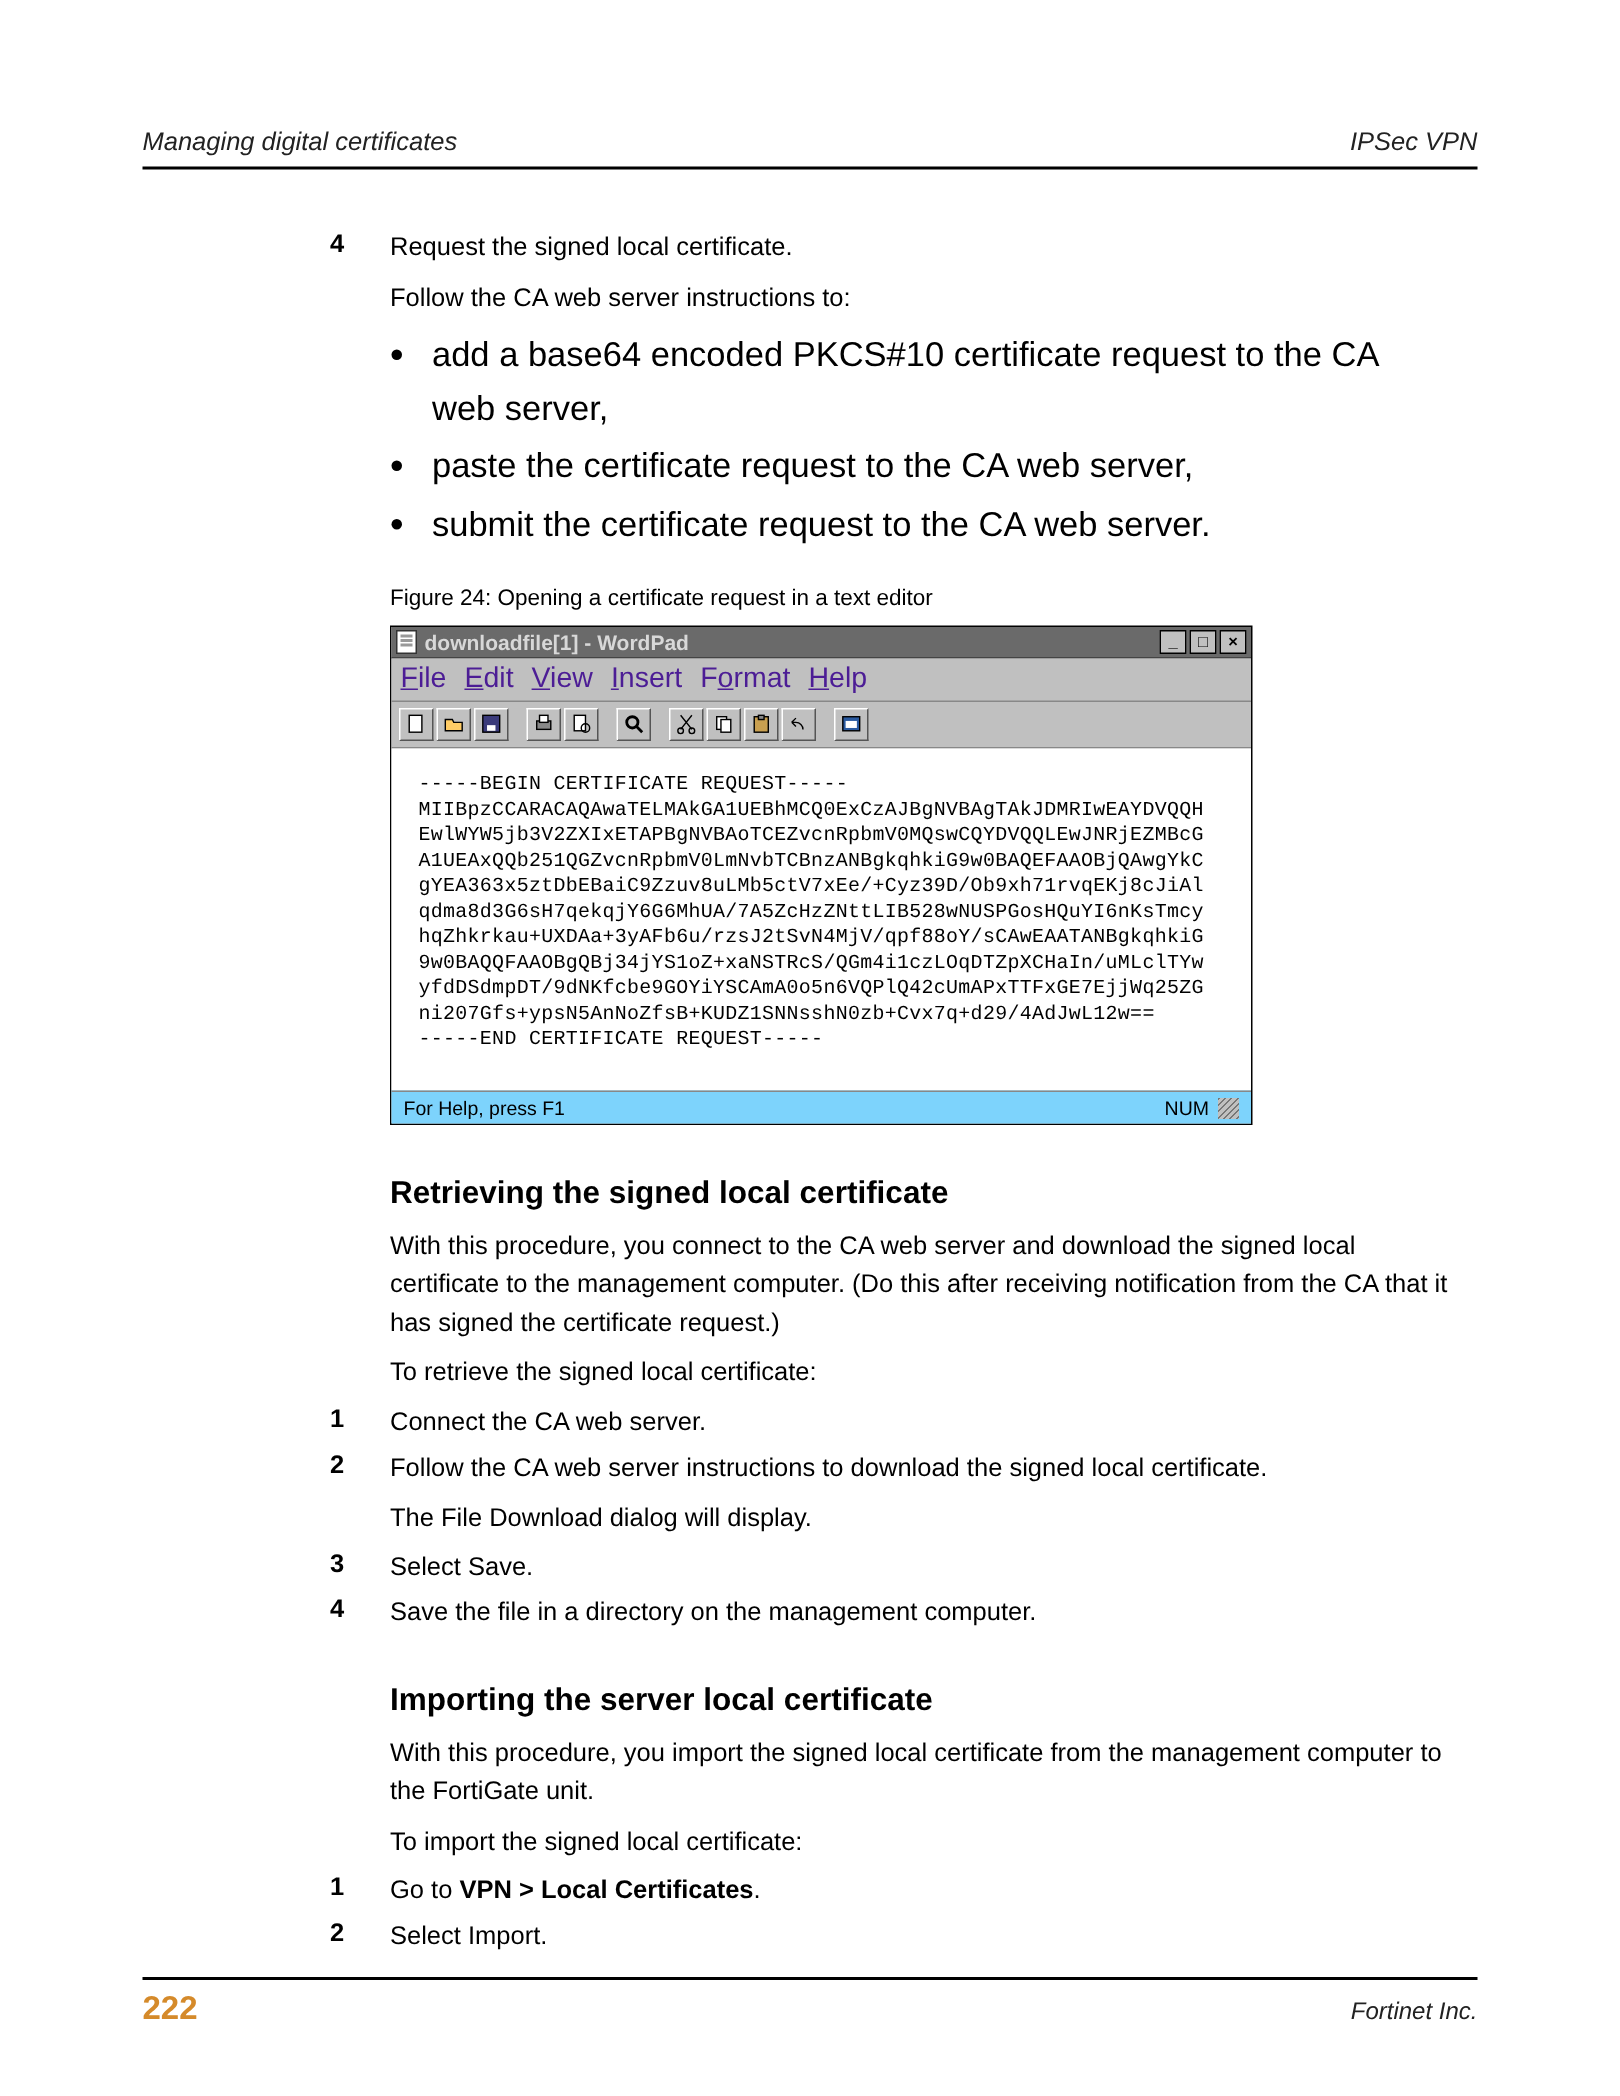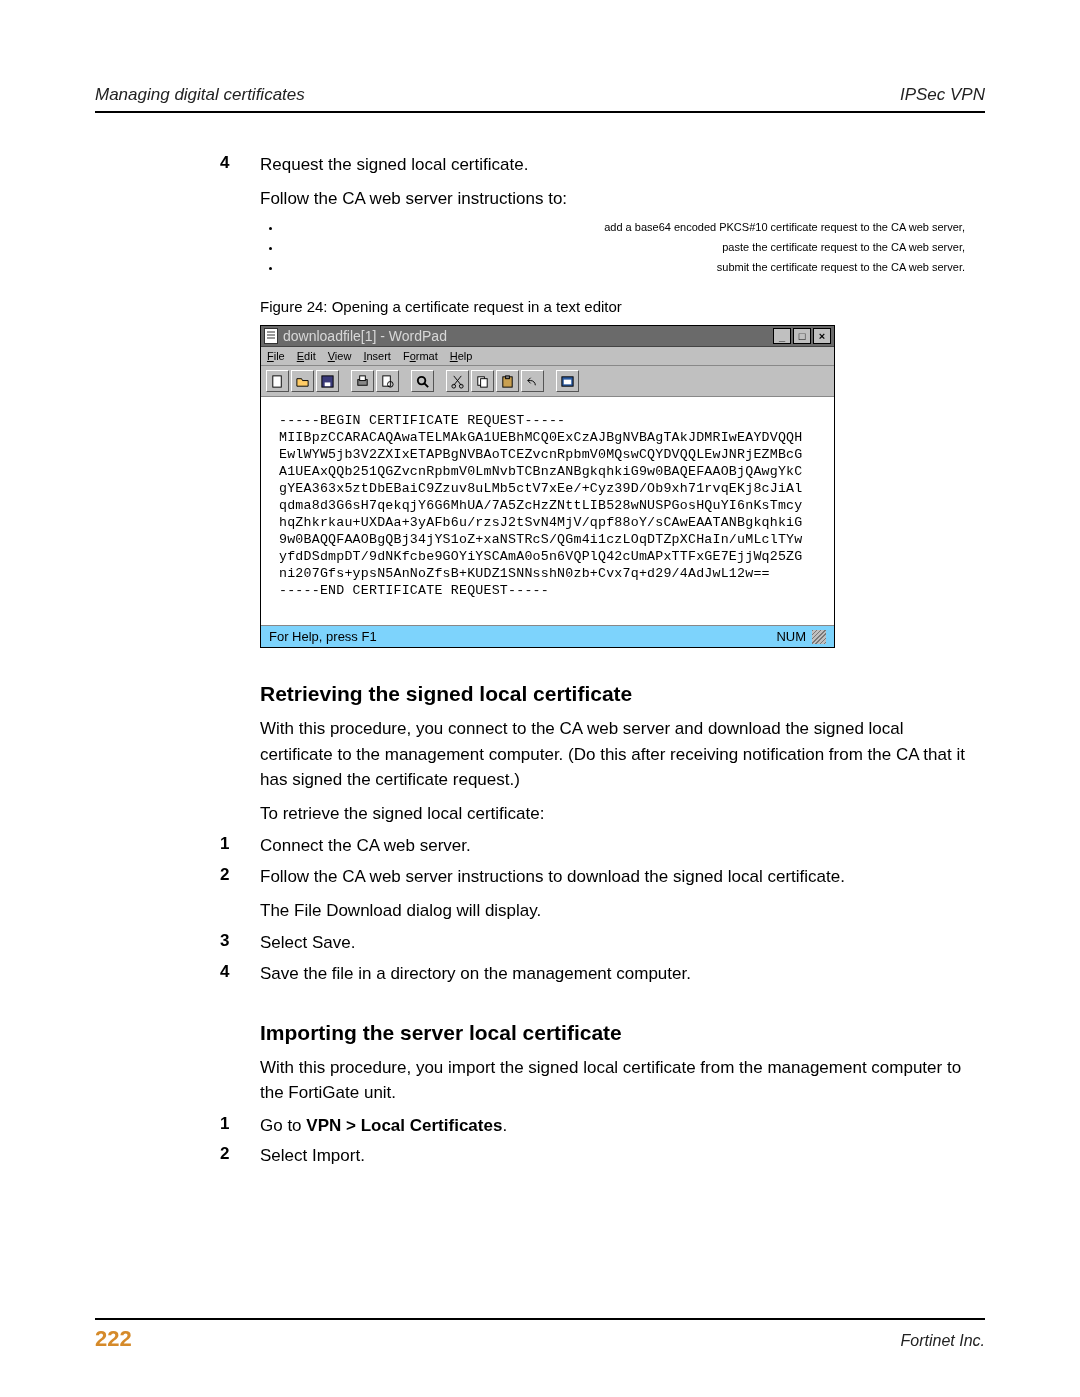--- a/index.html
+++ b/index.html
@@ -5,35 +5,35 @@
   * { box-sizing: border-box; margin: 0; padding: 0; }
   html, body { width: 1080px; background: #fff; font-family: Arial, Helvetica, sans-serif; color: #000; }
   .page { width: 1080px; min-height: 1397px; padding: 85px 95px 50px 95px; position: relative; }
   .header-row { display: flex; justify-content: space-between; font-style: italic; font-size: 17px; color: #222; padding-bottom: 6px; }
   .header-rule { border: none; border-top: 2px solid #000; margin-bottom: 40px; }
   .content { margin-left: 165px; margin-right: 20px; }
   .step-row { display: flex; align-items: flex-start; margin-bottom: 6px; }
   .step-num { width: 40px; margin-left: -40px; font-weight: bold; font-size: 17px; text-align: left; }
   .step-body { flex: 1; font-size: 17px; line-height: 1.45; }
   .para { font-size: 17px; line-height: 1.5; margin: 8px 0; }
-  .bullets { margin: 6px 0 6px 22px; font-size: 11px; line-height: 1.55; text-align: right; }
+  .bullets { margin: 6px 0 6px 22px; font-size: 23px; line-height: 1.55; }
   .bullets li { margin: 3px 0; padding-left: 6px; }
   .figcap { font-weight: normal; font-size: 15px; margin: 22px 0 10px 0; }
   .h3 { font-weight: bold; font-size: 21px; margin: 34px 0 10px 0; }
 
   
   .wordpad { width: 575px; border: 1px solid #000; margin-bottom: 10px; }
   .wp-title { background: #6a6a6a; color: #d8d8d8; font-size: 14px; font-family: Tahoma, Arial, sans-serif;
               display: flex; align-items: center; justify-content: space-between; padding: 2px 3px; border-bottom: 1px solid #444; }
-  .wp-title-left { display: flex; align-items: center; gap: 5px; }
+  .wp-title-left { display: flex; align-items: center; gap: 5px; font-weight: bold; }
   .wp-doc-icon { width: 14px; height: 16px; background: #fff; border: 1px solid #333; position: relative; }
   .wp-doc-icon::after { content:""; position:absolute; left:2px; top:2px; width:8px; height:2px; background:#999; box-shadow: 0 3px 0 #999, 0 6px 0 #999; }
   .wp-winbtns { display: flex; gap: 2px; }
   .wp-winbtn { width: 18px; height: 16px; background: #c0c0c0; border: 1px solid #000; display:flex; align-items:center; justify-content:center; font-size:11px; font-weight:bold; color:#000; }
-  .wp-menu { background: #c0c0c0; color: #000000; font-size: 11px; font-family: Tahoma, Arial, sans-serif;
+  .wp-menu { background: #c0c0c0; color: #4c1d95; font-size: 19px; font-family: Tahoma, Arial, sans-serif;
              padding: 3px 6px; border-bottom: 1px solid #888; display:flex; gap:12px; }
   .wp-menu span u { text-decoration: underline; }
   .wp-toolbar { background: #c0c0c0; border-bottom: 1px solid #888; padding: 4px 5px; display: flex; align-items: center; gap: 2px; }
   .tbtn { width: 23px; height: 22px; background: #c0c0c0; border: 1px solid #fff; border-right-color:#555; border-bottom-color:#555;
           display:flex; align-items:center; justify-content:center; font-size:13px; font-weight:bold; color:#000; }
   .tgap { width: 8px; }
   .tbtn svg { width: 15px; height: 15px; }
   .wp-body { background: #fff; font-family: "Courier New", monospace; font-size: 13.3px; line-height: 1.28;
              padding: 15px 18px 26px 18px; white-space: pre; color: #000; letter-spacing: 0.2px; overflow: hidden; }
   .wp-status { background: #7dd3fc; border-top: 1px solid #888; font-size: 13px; font-family: Tahoma, Arial, sans-serif;
@@ -199,20 +199,21 @@
       <div class="step-num">3</div>
       <div class="step-body">Select Save.</div>
     </div>
     <div class="step-row">
       <div class="step-num">4</div>
       <div class="step-body">Save the file in a directory on the management computer.</div>
     </div>
 
     <h3 class="h3">Importing the server local certificate</h3>
     <p class="para">With this procedure, you import the signed local certificate from the management computer to the FortiGate unit.</p>
+    <p class="para">To import the signed local certificate:</p>
 
     <div class="step-row">
       <div class="step-num">1</div>
       <div class="step-body">
         <span>Go to </span><b>VPN &gt; Local Certificates</b><span>.</span>
       </div>
     </div>
     <div class="step-row">
       <div class="step-num">2</div>
       <div class="step-body">Select Import.</div>

